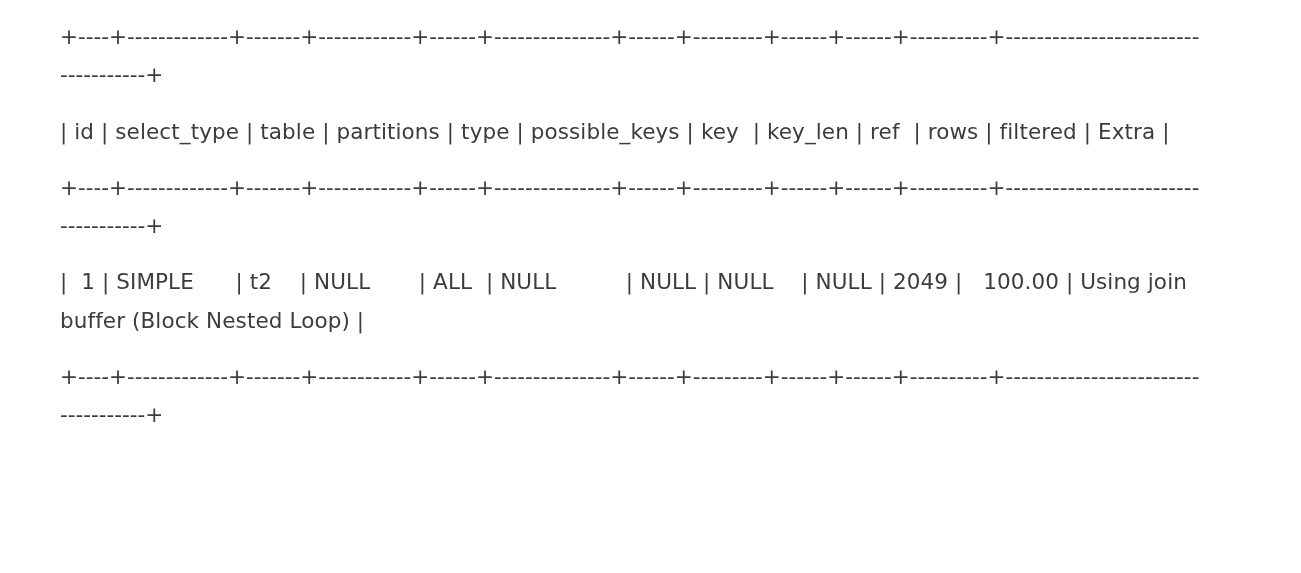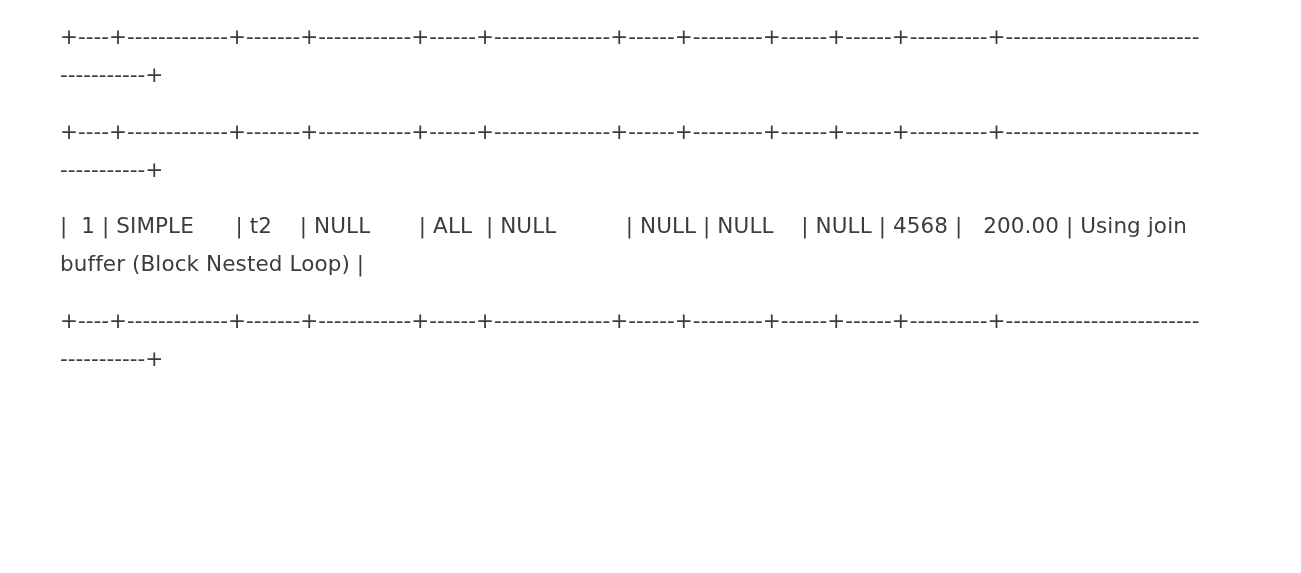--- a/index.html
+++ b/index.html
@@ -45,21 +45,22 @@
     margin-bottom: 0;
   }
 </style>
 </head>
 <body>
 
 <div id="explain-output">
 
   <div class="out-line rule">+----+-------------+-------+------------+------+---------------+------+---------+------+------+----------+------------------------------------+</div>
 
+  <div class="out-line header">| id | select_type | table | partitions | type | possible_keys | key  | key_len | ref  | rows | filtered | Extra |</div>
 
   <div class="out-line rule">+----+-------------+-------+------------+------+---------------+------+---------+------+------+----------+------------------------------------+</div>
 
 
-  <div class="out-line row-2">|  1 | SIMPLE      | t2    | NULL       | ALL  | NULL          | NULL | NULL    | NULL | 4568 |   200.00 | Using join buffer (Block Nested Loop) |</div>
+  <div class="out-line row-2">|  1 | SIMPLE      | t2    | NULL       | ALL  | NULL          | NULL | NULL    | NULL | 2049 |   100.00 | Using join buffer (Block Nested Loop) |</div>
 
   <div class="out-line rule">+----+-------------+-------+------------+------+---------------+------+---------+------+------+----------+------------------------------------+</div>
 
 </div>
 
 </body></html>

